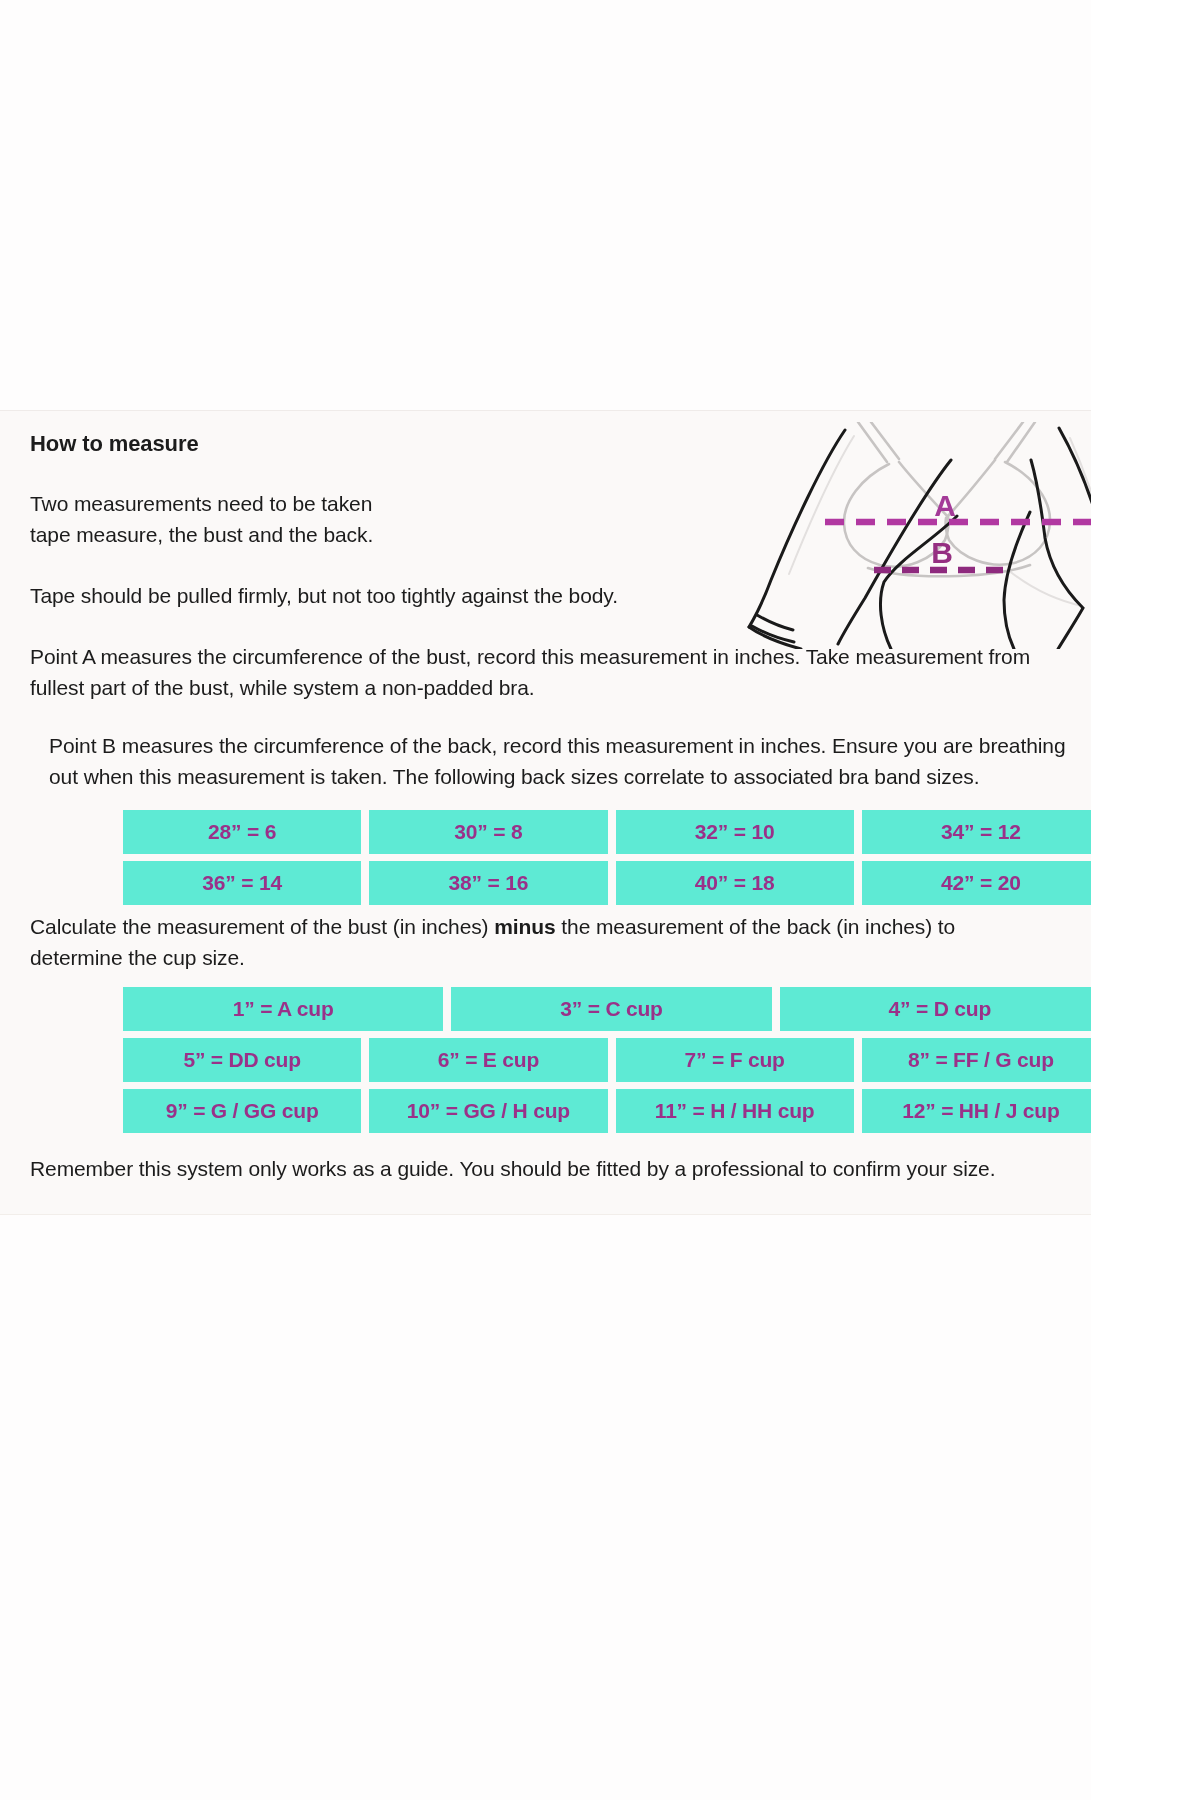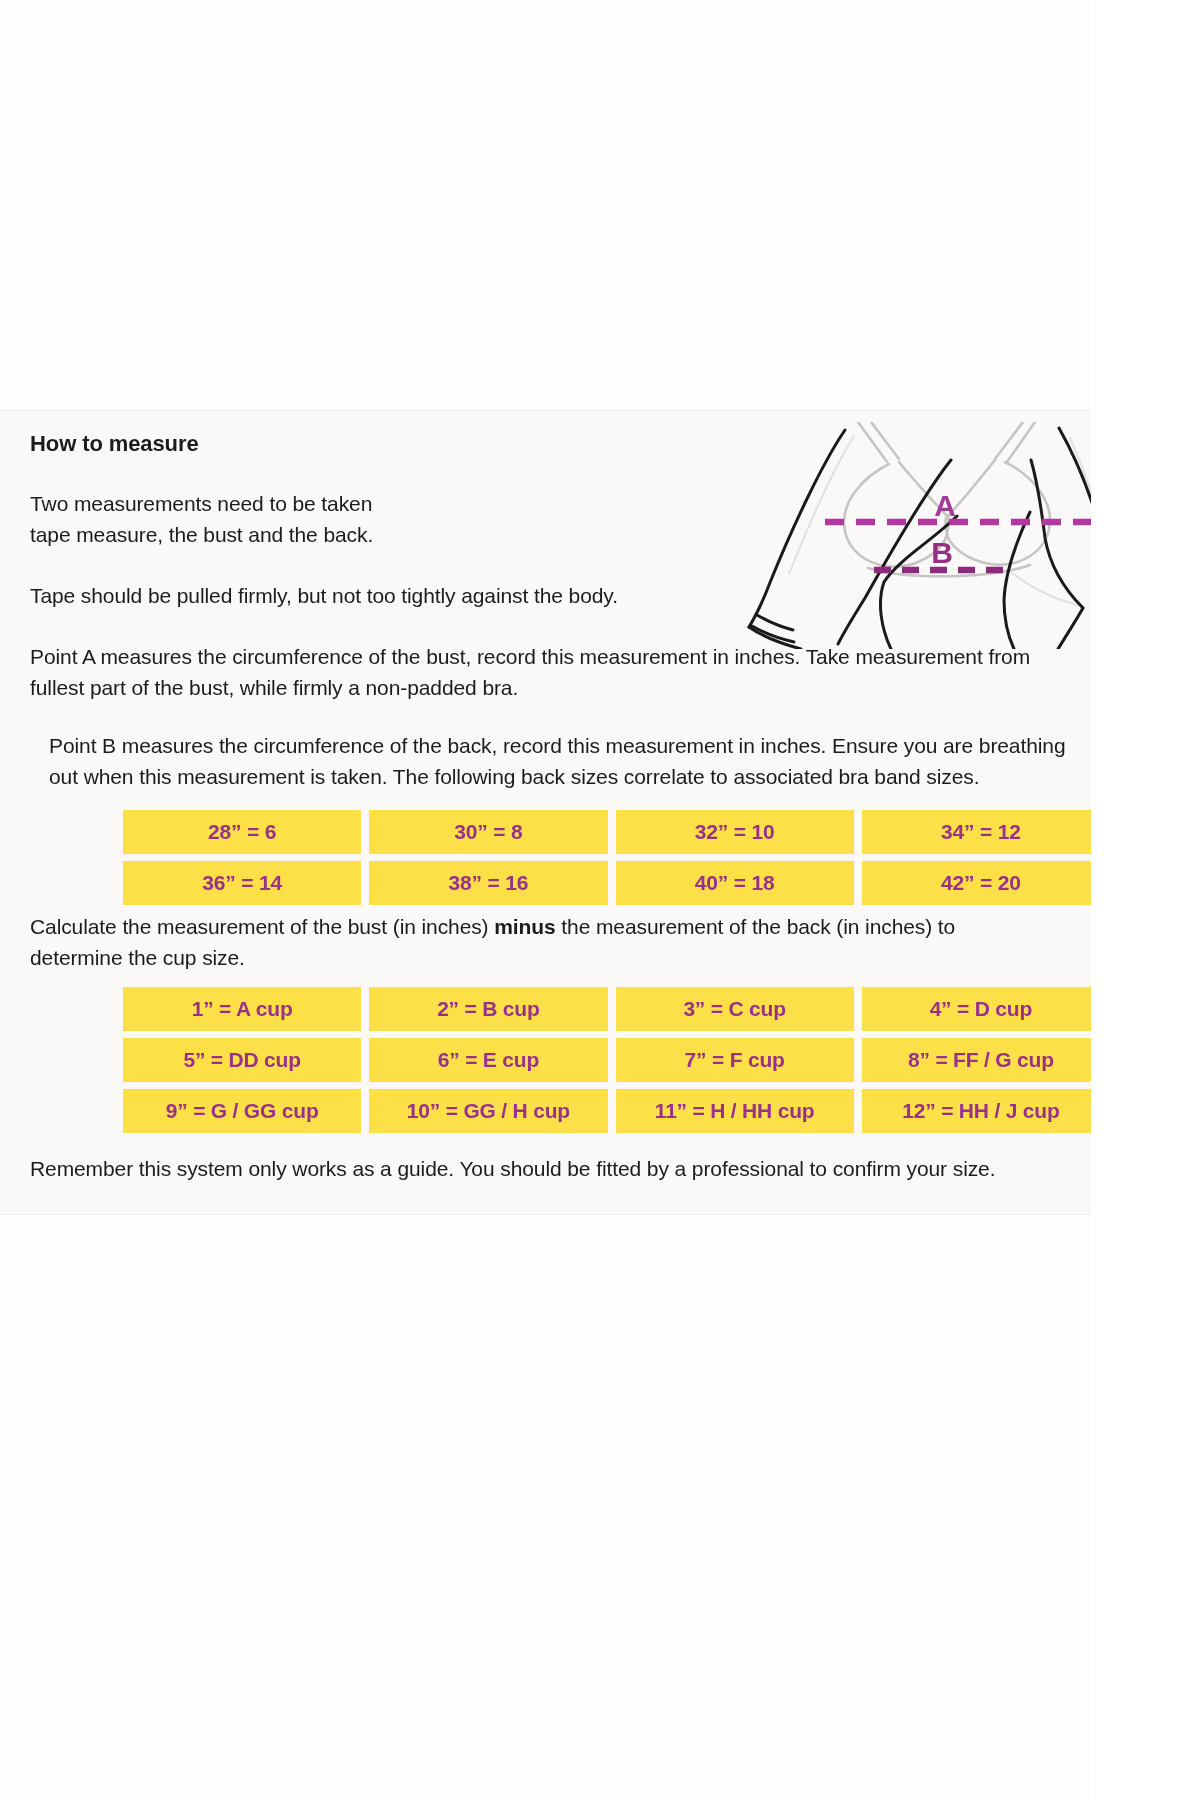--- a/index.html
+++ b/index.html
@@ -23,21 +23,21 @@
   .bold{font-weight:bold;}
   .size-table{
     position:absolute;left:123px;width:977px;
     display:flex;flex-direction:column;gap:7px;
   }
   .t-band{top:810px;}
   .t-cup{top:987px;}
   .size-row{display:flex;gap:8px;}
   .size-cell{
     flex:1;height:44px;line-height:44px;text-align:center;
-    background:#fde047;color:#9a3189;font-weight:bold;font-size:21px;
+    background:#5eead4;color:#9a3189;font-weight:bold;font-size:21px;
     letter-spacing:-0.2px;
   }
   .diagram{position:absolute;left:741px;top:422px;width:441px;height:227px;}
 </style>
 </head>
 <body>
 
 <div class="screen">
 
   <div class="band"></div>
@@ -81,21 +81,21 @@
       <path d="M352,192 C362,200 372,206 382,210"></path>
     </g>
     <path d="M84,100 L354,100" stroke="#b138a1" stroke-width="6.5" stroke-dasharray="19 12" fill="none"></path>
     <path d="M133,148 L265,148" stroke="#8e2a7e" stroke-width="6.5" stroke-dasharray="17 11" fill="none"></path>
     <text x="204" y="94" text-anchor="middle" font-size="30" font-weight="bold" fill="#a43a98" font-family="Liberation Sans, sans-serif">A</text>
     <text x="201" y="141" text-anchor="middle" font-size="30" font-weight="bold" fill="#952f81" font-family="Liberation Sans, sans-serif">B</text>
   </svg>
 
   <div class="txt p-point-a">
     <div>Point A measures the circumference of the bust, record this measurement in inches. Take measurement from</div>
-    <div>fullest part of the bust, while firmly a non-padded bra.</div>
+    <div>fullest part of the bust, while system a non-padded bra.</div>
   </div>
 
   <div class="txt p-point-b">
     <div>Point B measures the circumference of the back, record this measurement in inches. Ensure you are breathing</div>
     <div>out when this measurement is taken.  The following back sizes correlate to associated bra band sizes.</div>
   </div>
 
   <div class="size-table t-band">
     <div class="size-row">
       <div class="size-cell">28” = 6</div>
@@ -112,21 +112,20 @@
   </div>
 
   <div class="txt p-calc">
     <div><span>Calculate the measurement of the bust (in inches) </span><span class="bold">minus</span><span> the measurement of the back (in inches) to</span></div>
     <div>determine the cup size.</div>
   </div>
 
   <div class="size-table t-cup">
     <div class="size-row">
       <div class="size-cell">1” = A cup</div>
-      <div class="size-cell">2” = B cup</div>
       <div class="size-cell">3” = C cup</div>
       <div class="size-cell">4” = D cup</div>
     </div>
     <div class="size-row">
       <div class="size-cell">5” = DD cup</div>
       <div class="size-cell">6” = E cup</div>
       <div class="size-cell">7” = F cup</div>
       <div class="size-cell">8” = FF / G cup</div>
     </div>
     <div class="size-row">

